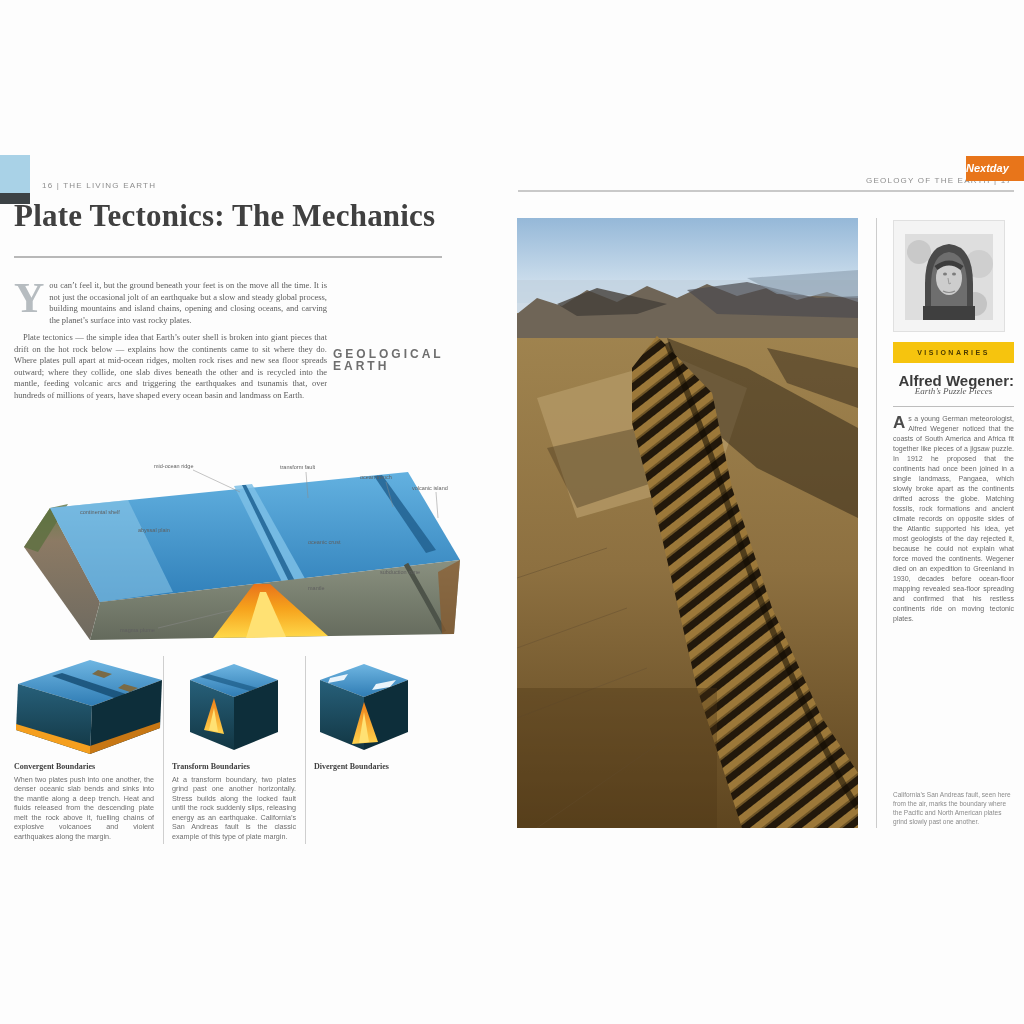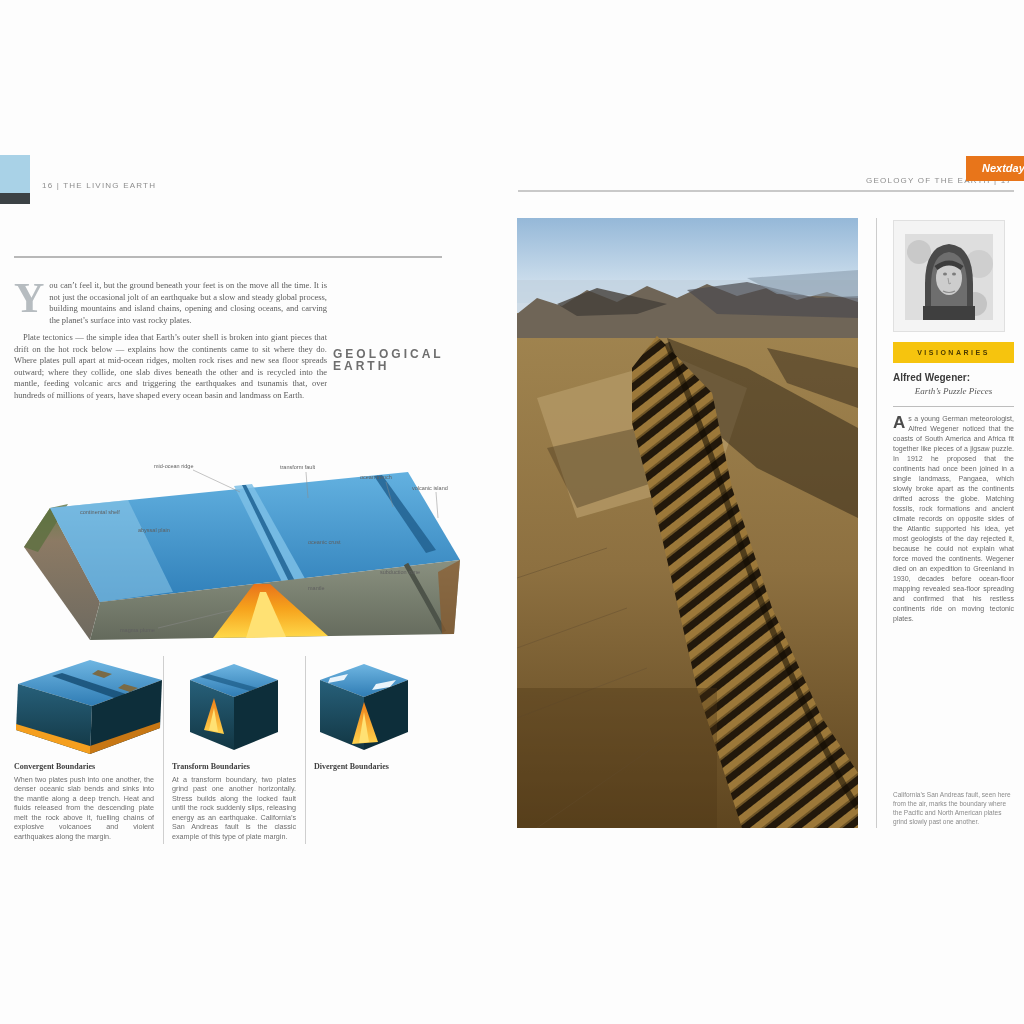--- a/index.html
+++ b/index.html
@@ -7,21 +7,21 @@
           font-family:"Liberation Sans",sans-serif;color:#555;}
   .abs{position:absolute;}
 
   
   .runhead{font-size:8px;letter-spacing:1.2px;color:#8d8d8d;text-transform:uppercase;text-align:center;}
   .chapter-tab-blue{left:0;top:155px;width:30px;height:38px;background:#a9d2e7;}
   .chapter-tab-dark{left:0;top:193px;width:30px;height:11px;background:#3c4245;}
   .head-rule-right{left:518px;top:190px;width:496px;height:2px;background:#c9c9c9;}
   .ribbon{right:0;top:156px;width:58px;height:25px;background:#e8751a;color:#fff;
           font-style:italic;font-weight:bold;font-size:11px;line-height:25px;
-          padding-left:16px;box-sizing:border-box;overflow:hidden;white-space:nowrap;}
+          padding-left:0;box-sizing:border-box;overflow:hidden;white-space:nowrap;}
 
   
   .title{left:14px;top:198px;width:470px;font-family:"Liberation Serif",serif;
          font-weight:bold;font-size:31px;color:#404040;letter-spacing:.2px;}
   .title-rule{left:14px;top:256px;width:428px;height:2px;background:#b8b8b8;}
   .bodycopy{left:14px;top:280px;width:313px;font-family:"Liberation Serif",serif;
             font-size:8.5px;line-height:11.5px;color:#5c5c5c;text-align:justify;}
   .dropcap{float:left;font-family:"Liberation Serif",serif;font-weight:bold;
            font-size:42px;line-height:33px;color:#b6bcc0;margin:2px 5px 0 0;}
   .para2{margin-top:6px;text-indent:9px;}
@@ -39,21 +39,21 @@
   .photo-frame{left:517px;top:218px;width:341px;height:610px;}
   .col-rule{left:876px;top:218px;width:1px;height:610px;background:#cccccc;}
 
   .portrait-frame{left:893px;top:220px;width:112px;height:112px;background:#f4f4f4;
                   border:1px solid #e0e0e0;box-sizing:border-box;}
   .portrait-inner{position:absolute;left:11px;top:13px;width:88px;height:86px;}
 
   .yellow-bar{left:893px;top:342px;width:121px;height:21px;background:#f6c40e;
               font-size:7px;font-weight:bold;letter-spacing:2.5px;color:#4c3b00;
               text-align:center;line-height:21px;}
-  .profile-name{left:893px;top:372px;width:121px;text-align:left;font-size:10px;
+  .profile-name{left:893px;top:372px;width:121px;text-align:right;font-size:15px;
                 font-weight:bold;color:#3b3b3b;}
   .profile-sub{left:893px;top:386px;width:121px;text-align:center;font-size:9px;
                font-style:italic;font-family:"Liberation Serif",serif;color:#5a5a5a;}
   .profile-rule{left:893px;top:406px;width:121px;height:1px;background:#bdbdbd;}
   .bio{left:893px;top:414px;width:121px;font-size:7px;line-height:10px;color:#6a6a6a;
        text-align:justify;}
   .bio .dropcap2{float:left;font-size:17px;line-height:17px;font-weight:bold;
                  color:#4b4b4b;margin:0 3px 0 0;}
   .photo-cap{left:893px;top:790px;width:121px;font-size:6.5px;line-height:9px;color:#8b8b8b;}
 
@@ -66,20 +66,21 @@
 
 <div id="canvas">
 
   <div class="abs chapter-tab-blue"></div>
   <div class="abs chapter-tab-dark"></div>
   <div class="abs runhead" style="left:42px;top:181px;">16 | THE LIVING EARTH</div>
   <div class="abs runhead" style="right:12px;top:176px;text-align:right;">GEOLOGY OF THE EARTH | 17</div>
   <div class="abs head-rule-right"></div>
   <div class="abs ribbon">Nextday</div>
 
+  <div class="abs title">Plate Tectonics: The Mechanics</div>
   <div class="abs title-rule"></div>
 
   <div class="abs bodycopy">
     <span class="dropcap">Y</span>
     <span>ou can’t feel it, but the ground beneath your feet is on the move all the time. It is not just the occasional jolt of an earthquake but a slow and steady global process, building mountains and island chains, opening and closing oceans, and carving the planet’s surface into vast rocky plates.</span>
     <div class="para2">Plate tectonics — the simple idea that Earth’s outer shell is broken into giant pieces that drift on the hot rock below — explains how the continents came to sit where they do. Where plates pull apart at mid-ocean ridges, molten rock rises and new sea floor spreads outward; where they collide, one slab dives beneath the other and is recycled into the mantle, feeding volcanic arcs and triggering the earthquakes and tsunamis that, over hundreds of millions of years, have shaped every ocean basin and landmass on Earth.</div>
   </div>
 
   <div class="abs sidenote">
     <div class="sidenote-head">

